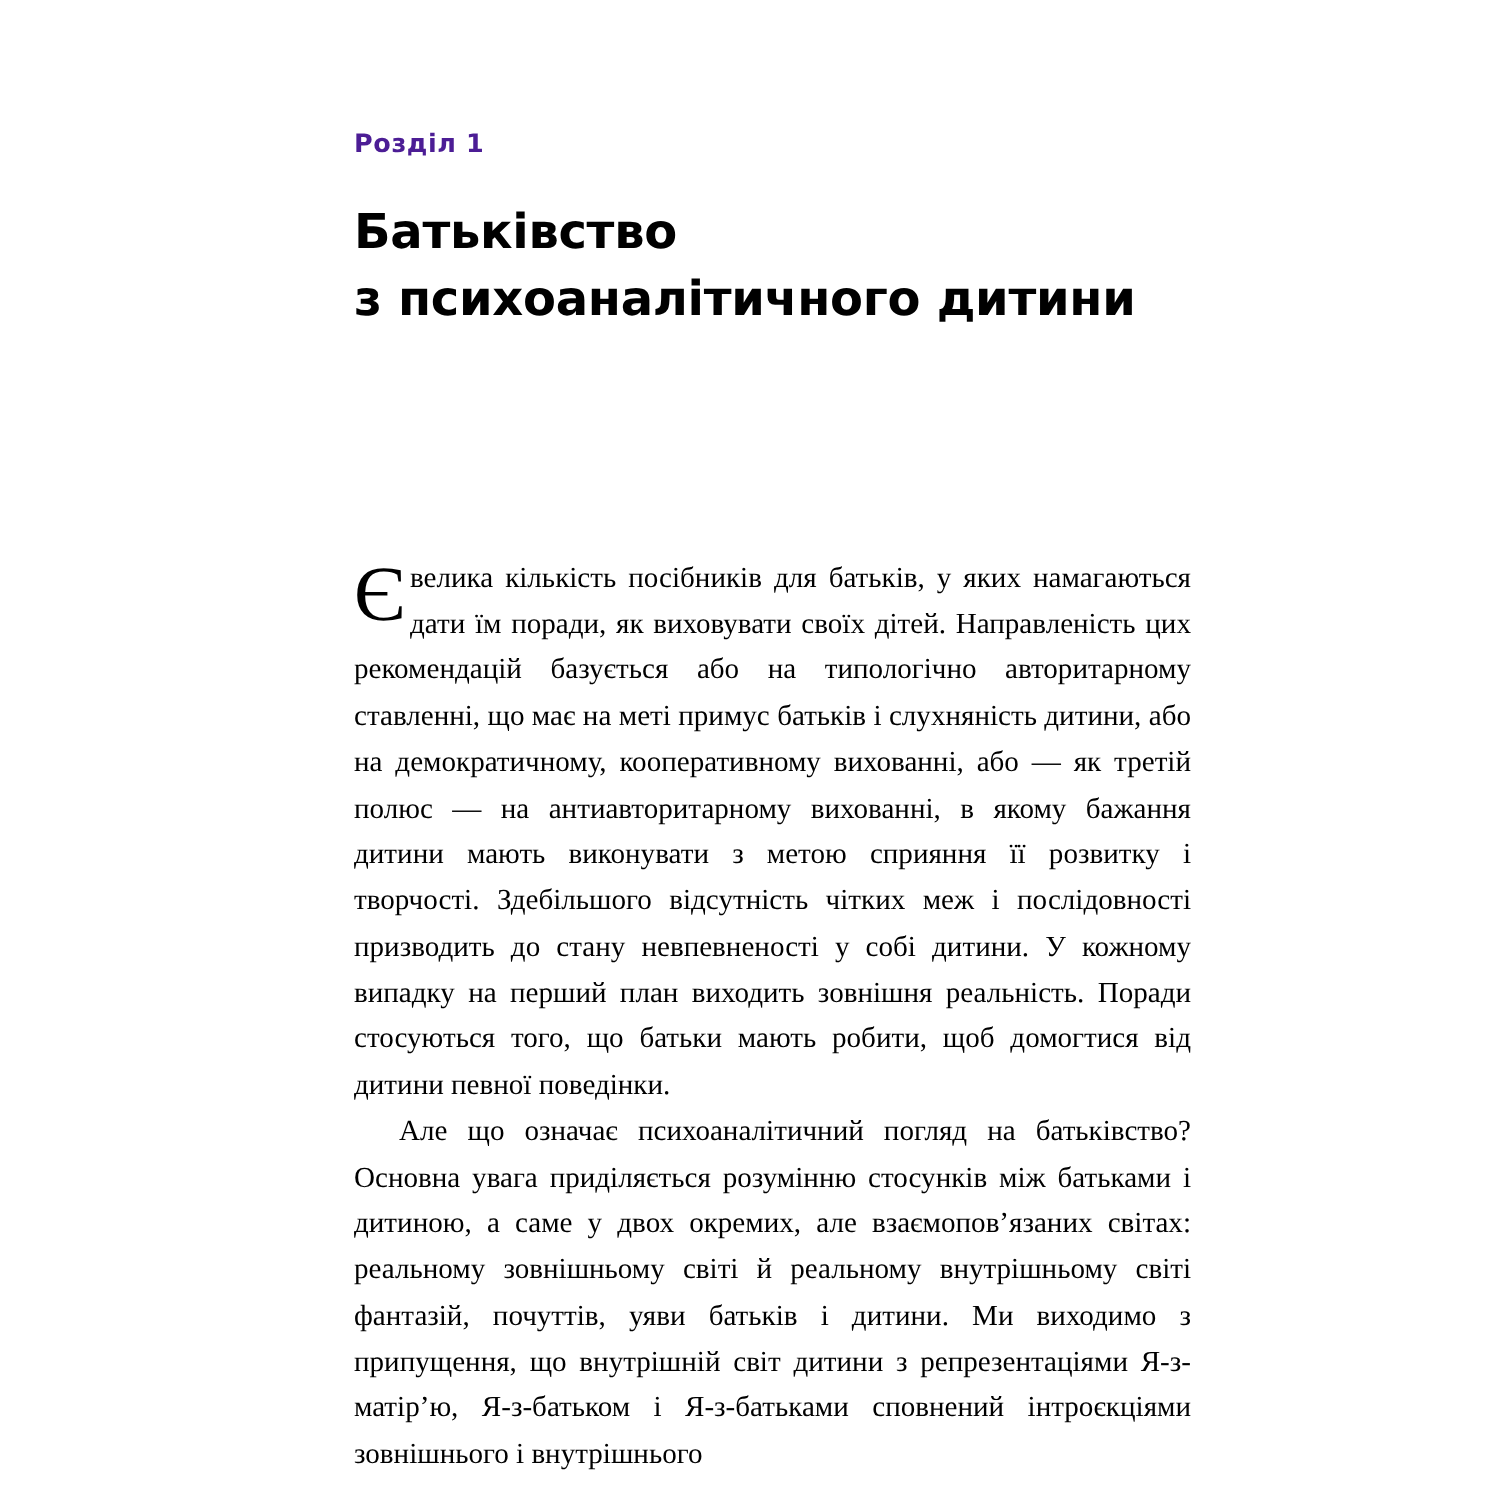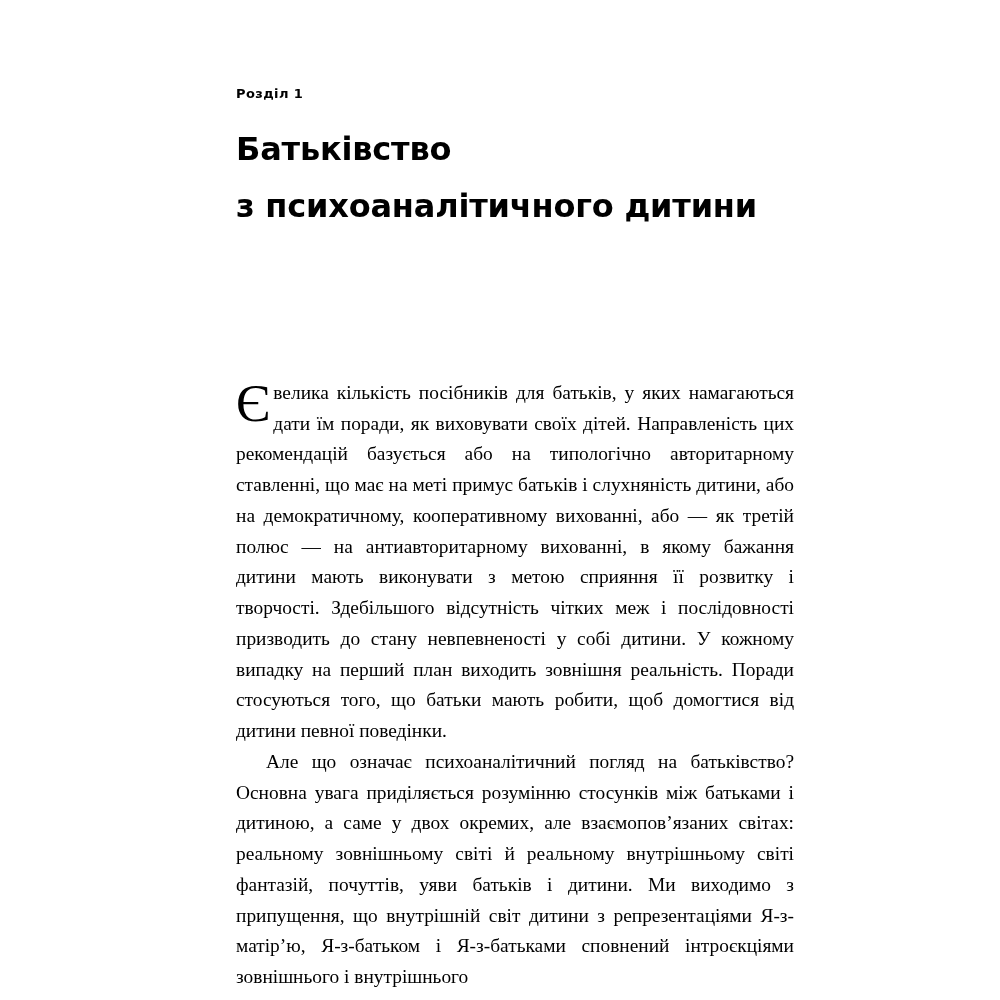--- a/index.html
+++ b/index.html
@@ -26,39 +26,38 @@
   .content {
     position: absolute;
     left: 236px;
     top: 86px;
     width: 558px;
   }
 
   .chapter-label {
     font-family: "DejaVu Sans", sans-serif;
     font-weight: 700;
-    font-size: 13px;
+    font-size: 17px;
     letter-spacing: 0.4px;
-    color: #000000;
+    color: #4c1d95;
     margin: 0 0 26px 0;
   }
 
   .chapter-title {
     font-family: "DejaVu Sans", sans-serif;
     font-weight: 700;
     font-size: 32px;
     line-height: 1.42;
     letter-spacing: -0.2px;
     color: #000000;
     margin: 0;
   }
   .chapter-title .line {
     display: block;
     white-space: nowrap;
-    margin-top: 12px;
   }
 
   .body-text {
     margin-top: 148px;
     font-family: "Liberation Serif", serif;
     font-size: 19.4px;
     line-height: 1.585;
     text-align: justify;
     text-justify: inter-word;
     color: #000000;

